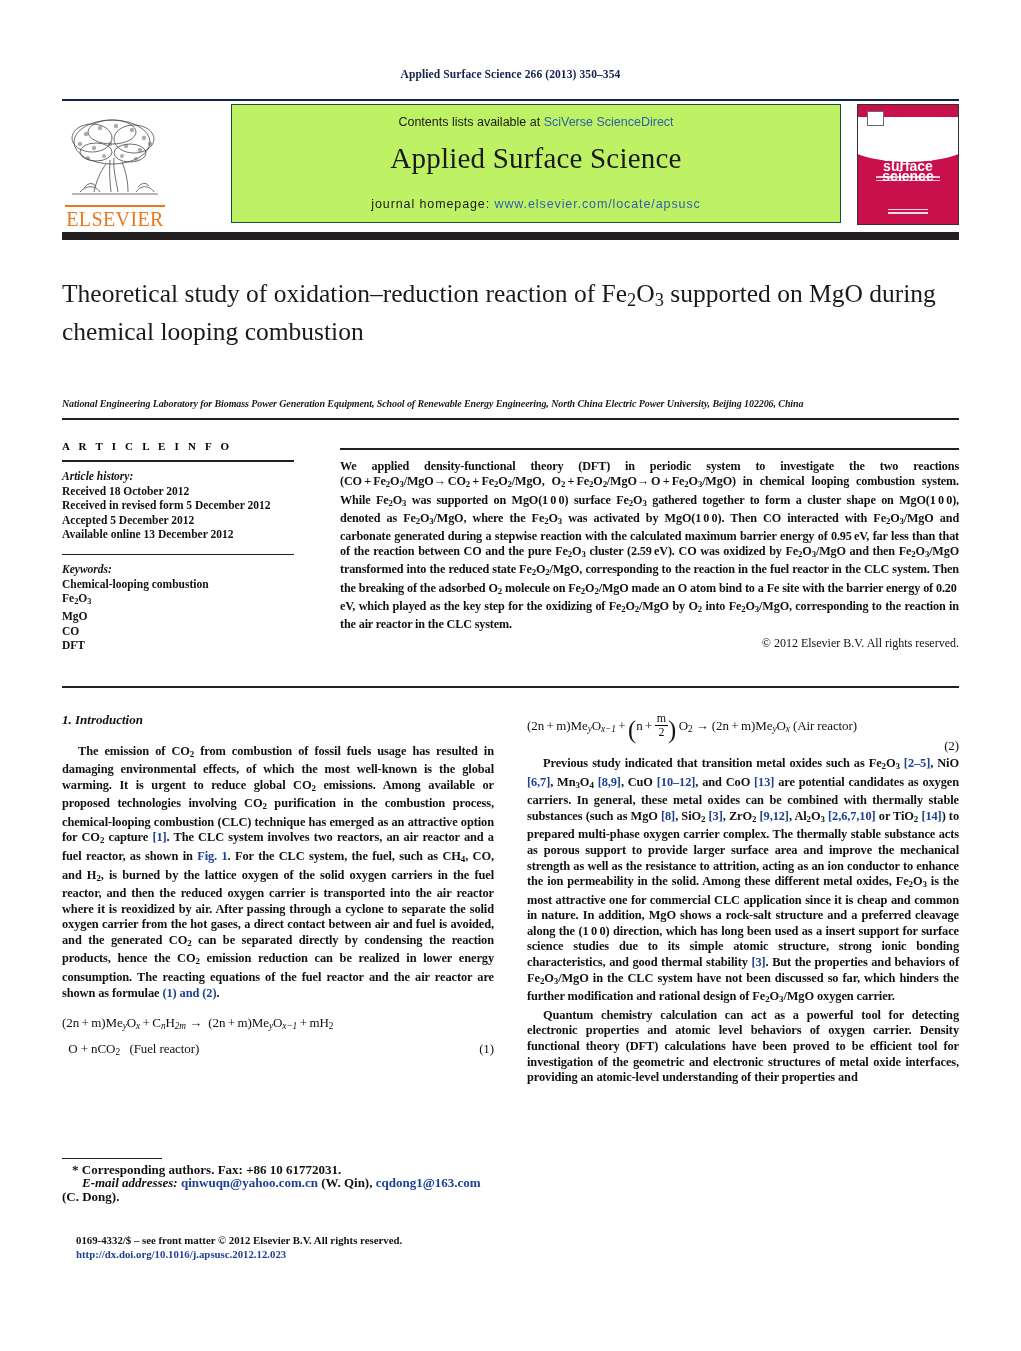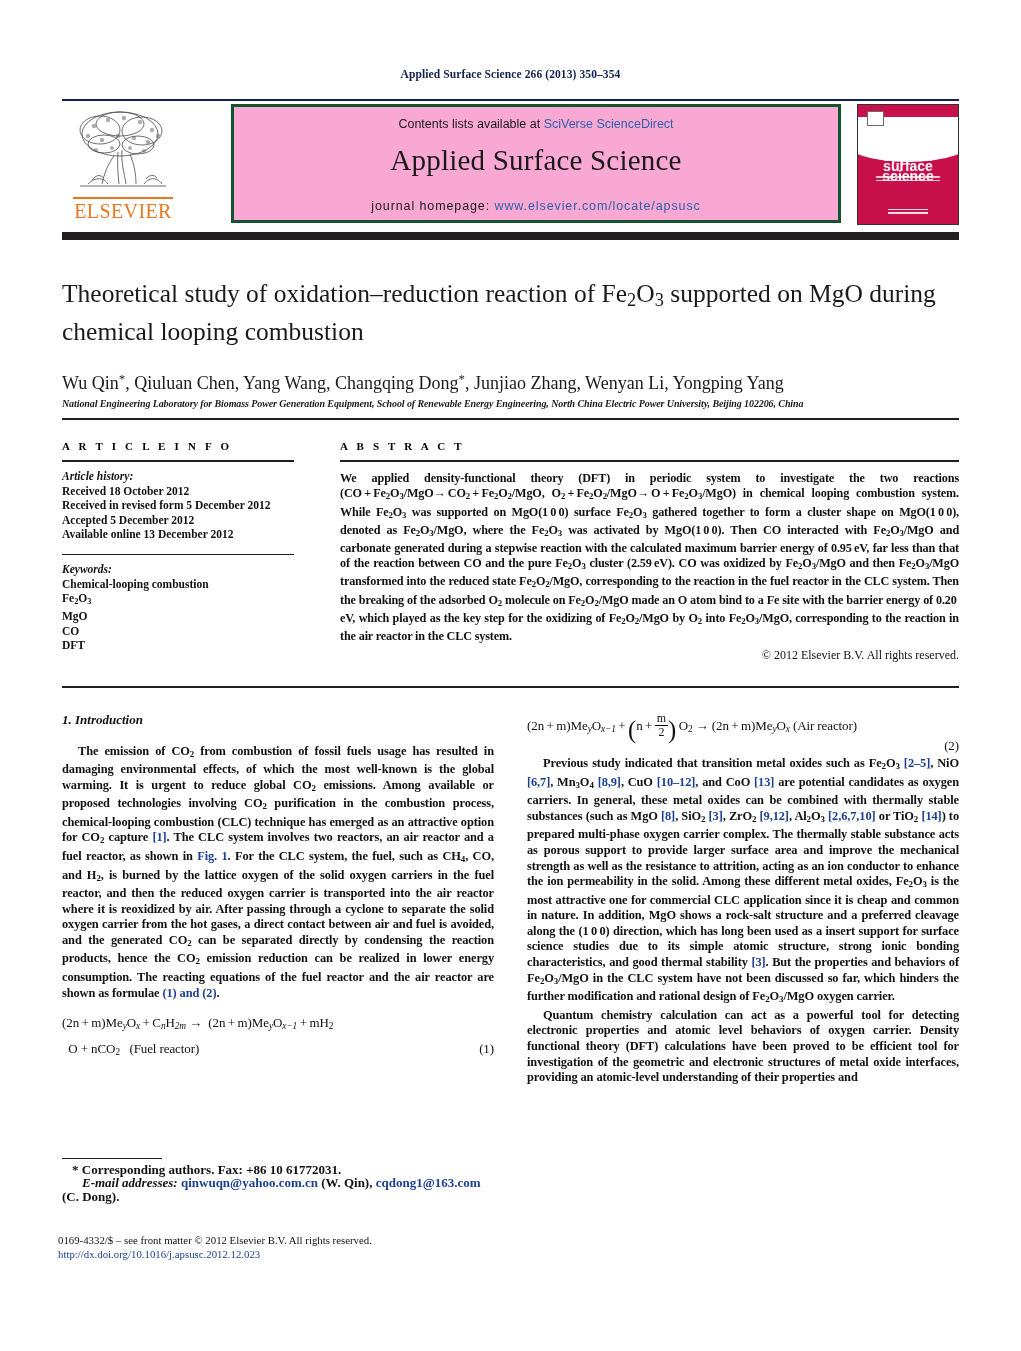--- a/index.html
+++ b/index.html
@@ -41,24 +41,23 @@
     background: #12214d;
   }
   .masthead {
     position: absolute;
     left: 62px; top: 104px;
     width: 897px;
     height: 121px;
   }
   .elsevier-logo {
     position: absolute;
-    left: 0; top: 0;
+    left: 0; top: 8px;
     width: 106px;
     height: 121px;
-    margin-left: 8px;
   }
   .tree-wrap { position: absolute; left: 4px; top: 2px; width: 98px; height: 92px; }
   .elsevier-word {
     position: absolute;
     left: 0; top: 96px;
     width: 106px;
     text-align: center;
     font-family: "Liberation Serif", serif;
     font-size: 20px;
     letter-spacing: 0.4px;
@@ -69,22 +68,22 @@
     position: absolute;
     left: 3px; top: 93px;
     width: 100px; height: 1.5px;
     background: #e87722;
   }
   .contents-box {
     position: absolute;
     left: 169px; top: 0;
     width: 610px;
     height: 119px;
-    background: #f9a8d4;
-    border: 3px solid #14532d;
+    background: #bef264;
+    border: 1px solid #14532d;
     box-sizing: border-box;
   }
   .contents-line {
     position: absolute;
     left: 0; top: 10px;
     width: 100%;
     text-align: center;
     font-family: "Liberation Sans", sans-serif;
     font-size: 12.5px;
     color: #1a1a1a;
@@ -290,25 +289,25 @@
     width: 432px;
     font-size: 13px;
     line-height: 13.4px;
     font-weight: bold;
     color: #111;
   }
   .footnote .ital { font-style: italic; }
   .footnote a { color: #1c3f94; text-decoration: none; }
   .imprint {
     position: absolute;
-    left: 58px; top: 1233px;
+    left: 76px; top: 1233px;
     width: 470px;
     font-size: 10.8px;
     line-height: 14px;
-    font-weight: normal;
+    font-weight: bold;
     color: #111;
   }
   .imprint .doi { color: #1c3f94; }
   .frac {
     display: inline-block;
     vertical-align: -0.45em;
     text-align: center;
     font-size: 0.92em;
     line-height: 1.05em;
   }
@@ -401,23 +400,20 @@
     </div>
   </div>
 
   <div class="thick-bar"></div>
 
   <div class="title">
     Theoretical study of oxidation–reduction reaction of Fe<sub>2</sub>O<sub>3</sub> supported on MgO
     during chemical looping combustion
   </div>
 
-  <div class="authors">
-    Wu Qin<sup>*</sup>, Qiuluan Chen, Yang Wang, Changqing Dong<sup>*</sup>, Junjiao Zhang, Wenyan Li, Yongping Yang
-  </div>
 
   <div class="affiliation">National Engineering Laboratory for Biomass Power Generation Equipment, School of Renewable Energy Engineering, North China Electric Power University, Beijing 102206, China</div>
   <div class="rule-under-affil"></div>
 
   <div class="info-col">
     <div class="sec-head">A R T I C L E   I N F O</div>
     <div class="info-rule"></div>
     <div class="info-line it">Article history:</div>
     <div class="info-line">Received 18 October 2012</div>
     <div class="info-line">Received in revised form 5 December 2012</div>
@@ -426,21 +422,20 @@
     <div class="info-rule thin"></div>
     <div class="info-line it">Keywords:</div>
     <div class="info-line">Chemical-looping combustion</div>
     <div class="info-line">Fe<sub>2</sub>O<sub>3</sub></div>
     <div class="info-line">MgO</div>
     <div class="info-line">CO</div>
     <div class="info-line">DFT</div>
   </div>
 
   <div class="abs-col">
-    <div class="sec-head">A B S T R A C T</div>
     <div class="abs-rule"></div>
     <div class="abs-body">
       We applied density-functional theory (DFT) in periodic system to investigate the two reactions
       (CO + Fe<sub>2</sub>O<sub>3</sub>/MgO→ CO<sub>2</sub> + Fe<sub>2</sub>O<sub>2</sub>/MgO,
       O<sub>2</sub> + Fe<sub>2</sub>O<sub>2</sub>/MgO→ O + Fe<sub>2</sub>O<sub>3</sub>/MgO)
       in chemical looping combustion system. While Fe<sub>2</sub>O<sub>3</sub> was supported on MgO(1 0 0)
       surface Fe<sub>2</sub>O<sub>3</sub> gathered together to form a cluster shape on MgO(1 0 0), denoted as
       Fe<sub>2</sub>O<sub>3</sub>/MgO, where the Fe<sub>2</sub>O<sub>3</sub> was activated by MgO(1 0 0).
       Then CO interacted with Fe<sub>2</sub>O<sub>3</sub>/MgO and carbonate generated during a stepwise reaction with
       the calculated maximum barrier energy of 0.95 eV, far less than that of the reaction between CO and the pure

